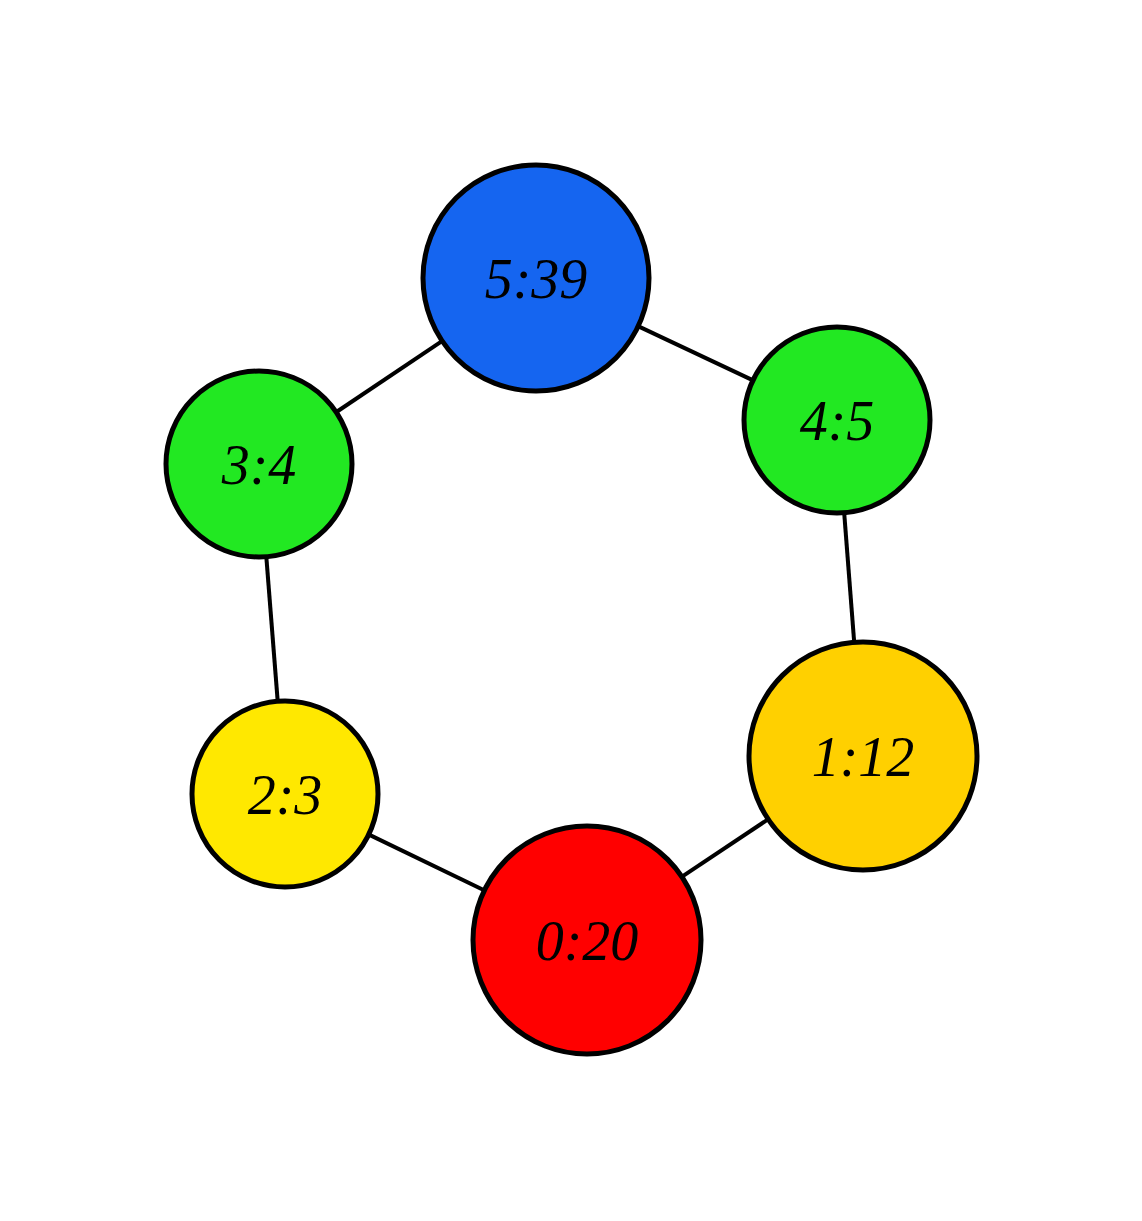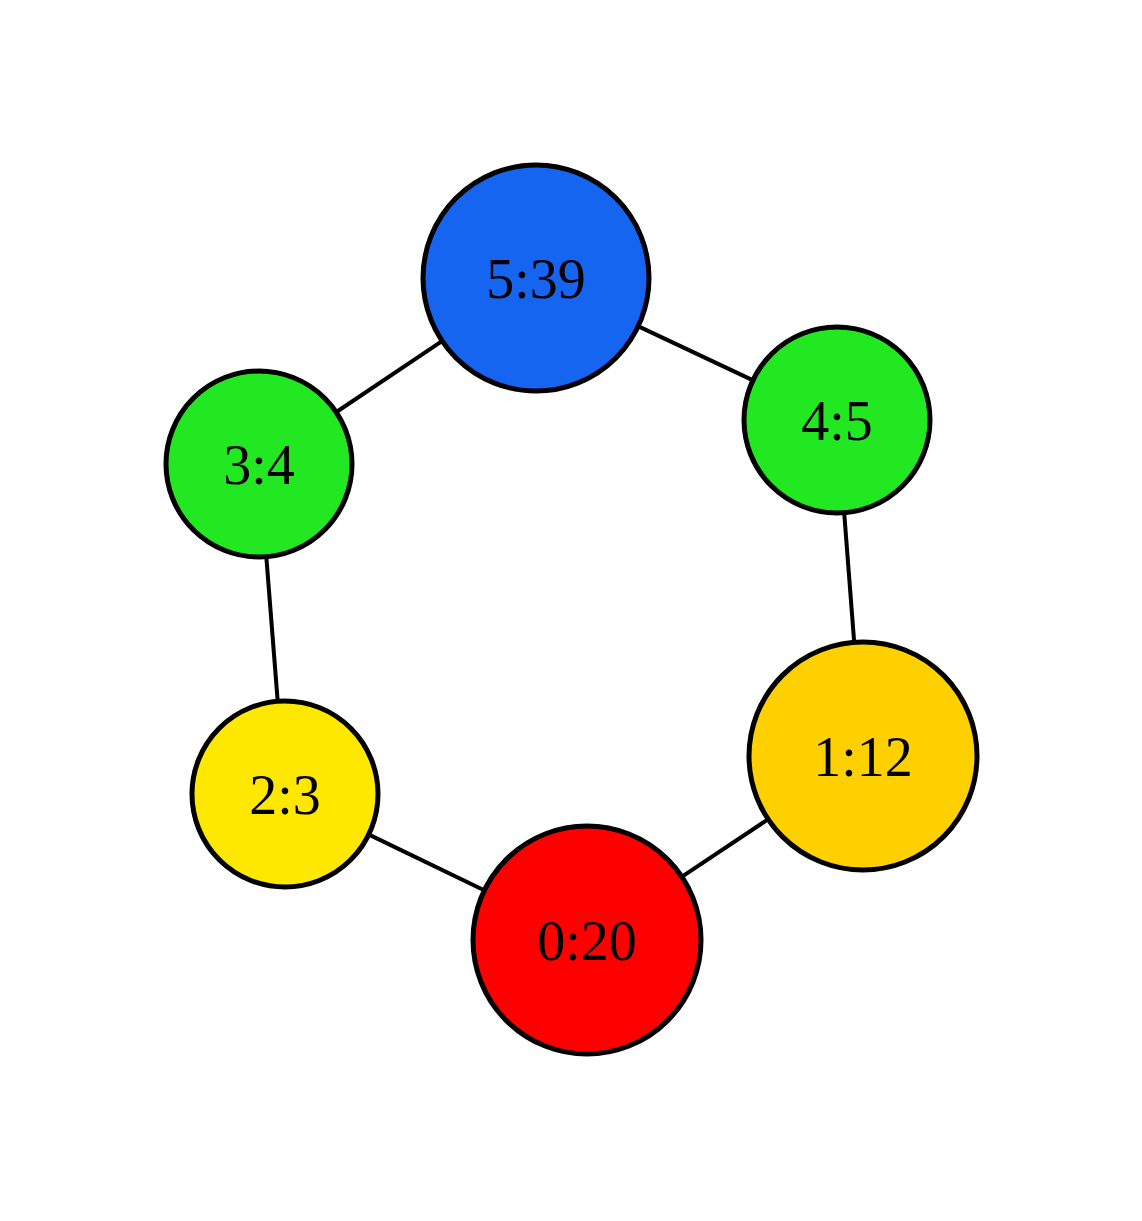--- a/index.html
+++ b/index.html
@@ -12,20 +12,21 @@
     width: 1142px;
     height: 1221px;
     font-family: "Liberation Serif", "DejaVu Serif", serif;
     overflow: hidden;
   }
   #graph-canvas {
     position: relative;
     width: 992px;
     height: 1221px;
     background: #ffffff;
+    font-style: italic;
   }
   #graph-svg {
     position: absolute;
     top: 0;
     left: 0;
     width: 1142px;
     height: 1221px;
     display: block;
   }
   .edge-line {

